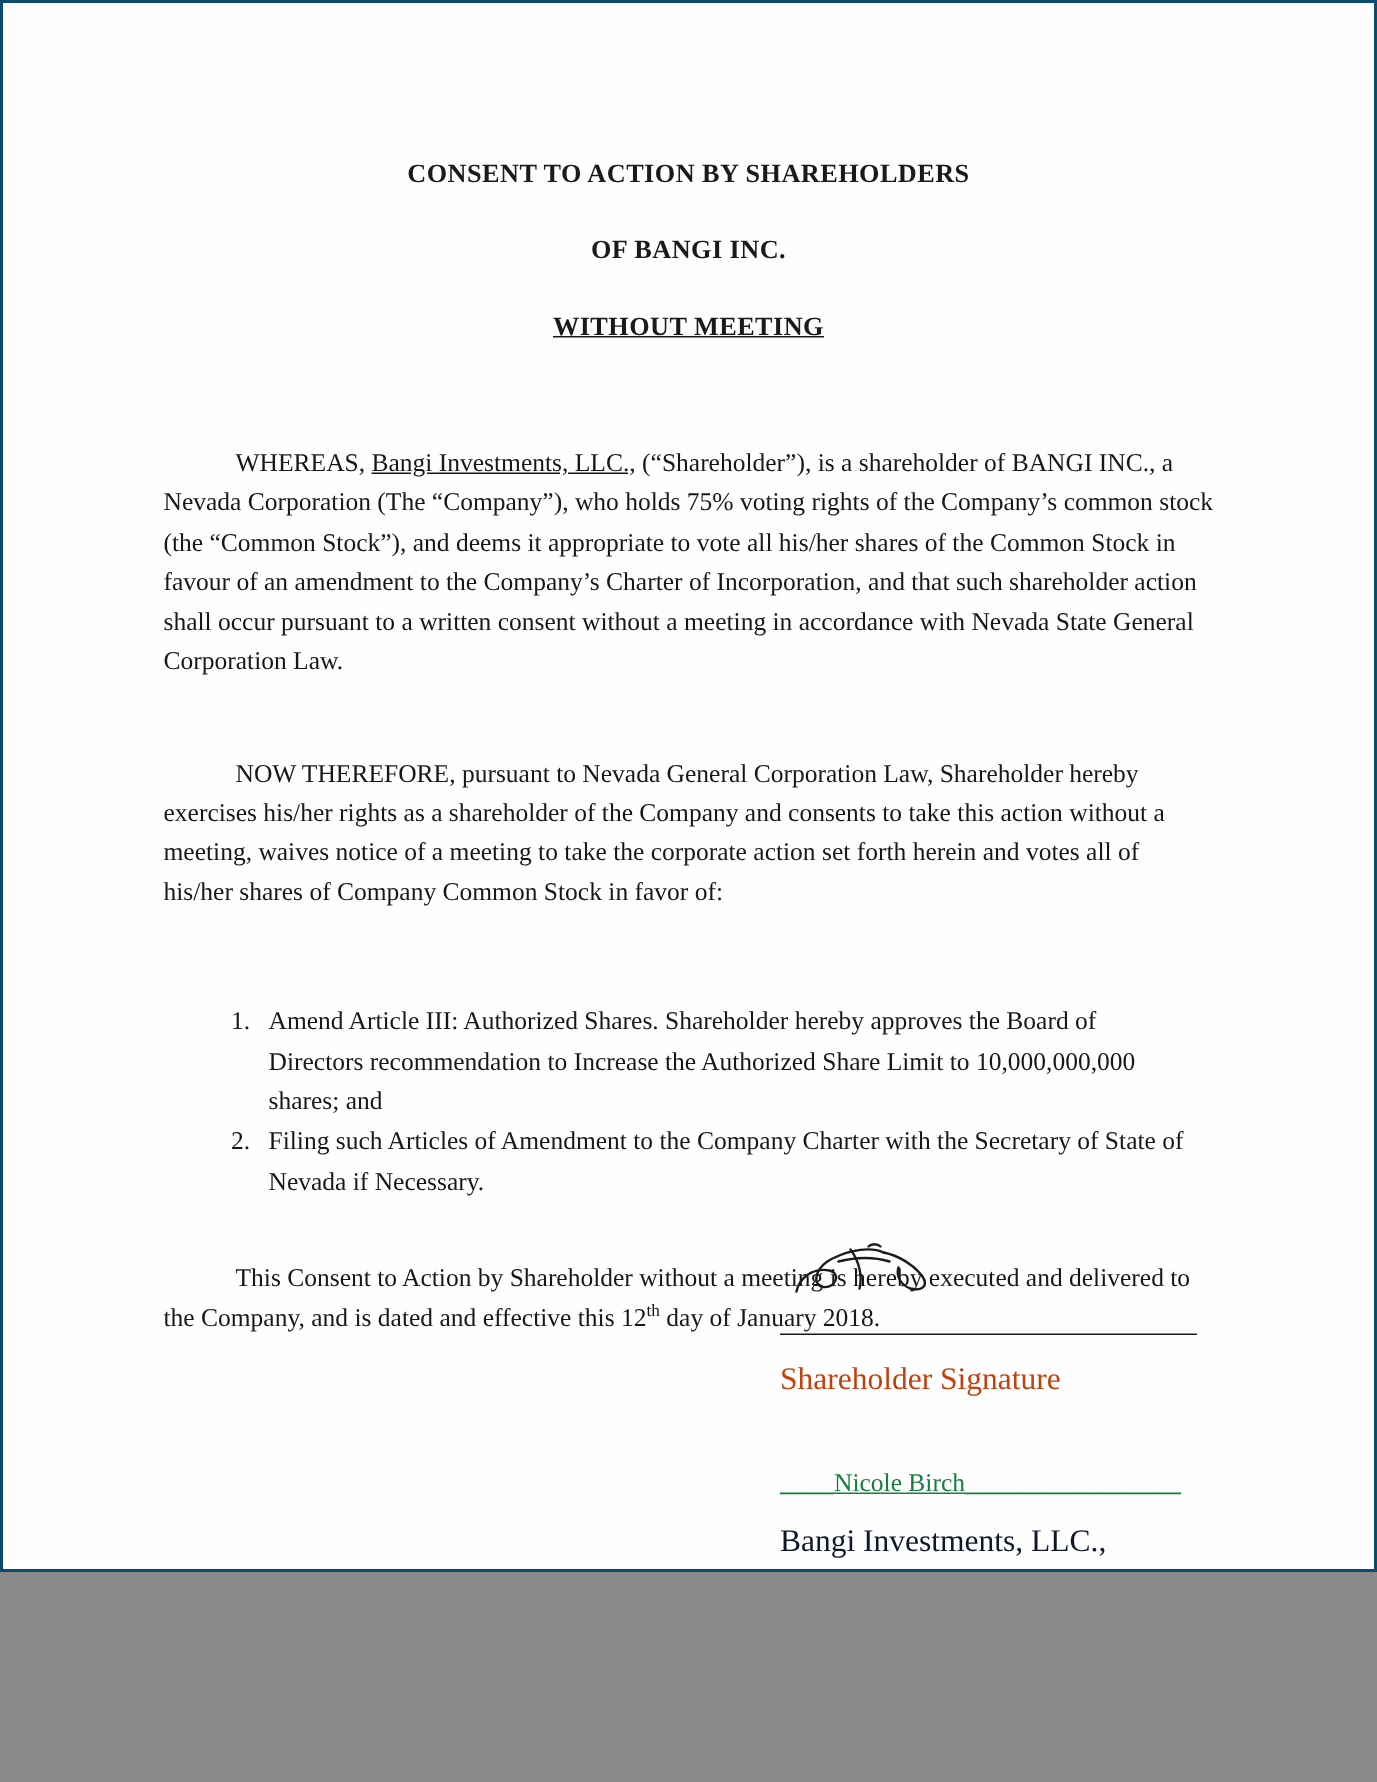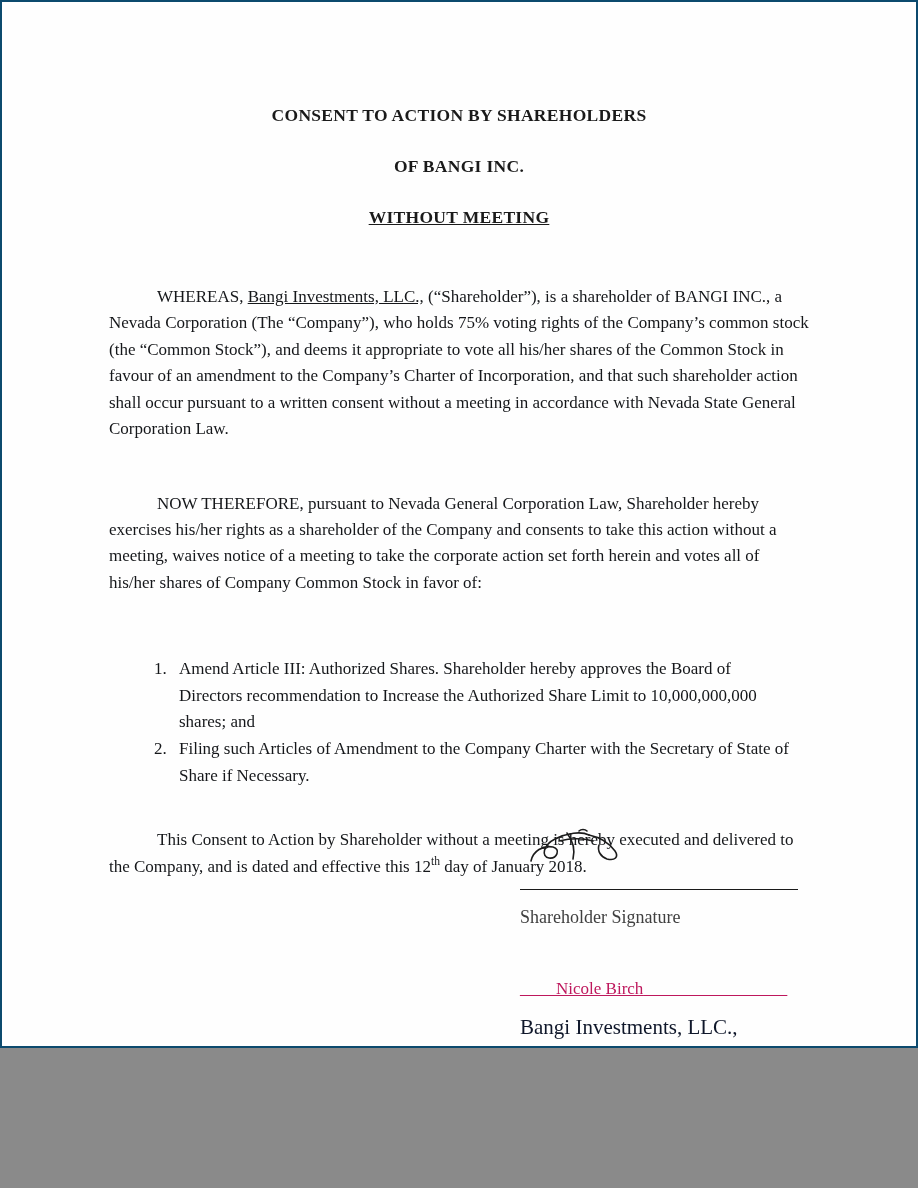--- a/index.html
+++ b/index.html
@@ -42,21 +42,21 @@
   }
   .title-line {
     font-weight: bold;
     font-size: 17.5px;
     letter-spacing: 0.3px;
     color: #1a1a1a;
     margin-bottom: 30px;
   }
   .title-line.u {
     text-decoration: underline;
-    margin-bottom: 4px;
+    margin-bottom: 16px;
   }
   .title-line.second {
   }
   p.body-par {
     font-size: 17px;
     line-height: 1.555;
     color: #15171a;
     text-align: left;
     margin: 0;
   }
@@ -109,31 +109,31 @@
     position: absolute;
     left: 411px;
     top: 46px;
     width: 278px;
     border-bottom: 1.4px solid #1a1a1a;
   }
   .sig-caption {
     position: absolute;
     left: 411px;
     top: 64px;
-    font-size: 18px;
-    color: #404040;
+    font-size: 21px;
+    color: #c2410c;
     text-align: right;
   }
   .name-line {
     position: absolute;
     left: 411px;
     top: 136px;
     width: 278px;
     font-size: 17px;
-    color: #be185d;
+    color: #15803d;
     white-space: nowrap;
   }
   .name-line .blank {
     text-decoration: underline;
     letter-spacing: 0.5px;
   }
   .name-line .nm {
     text-decoration: underline;
   }
   .title-caption {
@@ -163,21 +163,21 @@
       <p class="body-par"><span class="indent"></span><span>WHEREAS, </span><span class="uline">Bangi Investments, LLC.,</span><span> (“Shareholder”), is a shareholder of BANGI INC., a Nevada Corporation (The “Company”), who holds 75% voting rights of the Company’s common stock (the “Common Stock”), and deems it appropriate to vote all his/her shares of the Common Stock in favour of an amendment to the Company’s Charter of Incorporation, and that such shareholder action shall occur pursuant to a written consent without a meeting in accordance with Nevada State General Corporation Law.</span></p>
 
       <div class="gap-2"></div>
 
       <p class="body-par"><span class="indent"></span><span>NOW THEREFORE, pursuant to Nevada General Corporation Law, Shareholder hereby exercises his/her rights as a shareholder of the Company and consents to take this action without a meeting, waives notice of a meeting to take the corporate action set forth herein and votes all of his/her shares of Company Common Stock in favor of:</span></p>
 
       <div class="gap-3"></div>
 
       <ol class="numbered">
         <li>Amend Article III: Authorized Shares. Shareholder hereby approves the Board of Directors recommendation to Increase the Authorized Share Limit to 10,000,000,000 shares; and</li>
-        <li>Filing such Articles of Amendment to the Company Charter with the Secretary of State of Share if Necessary.</li>
+        <li>Filing such Articles of Amendment to the Company Charter with the Secretary of State of Nevada if Necessary.</li>
       </ol>
 
       <div class="gap-4"></div>
 
       <p class="body-par"><span class="indent"></span><span>This Consent to Action by Shareholder without a meeting is hereby executed and delivered to the Company, and is dated and effective this </span><span>12</span><sup>th</sup><span> day of January 2018.</span></p>
 
     </div>
 
     <div class="sig-area">
       <svg class="sig-scribble" viewBox="0 0 120 44">

